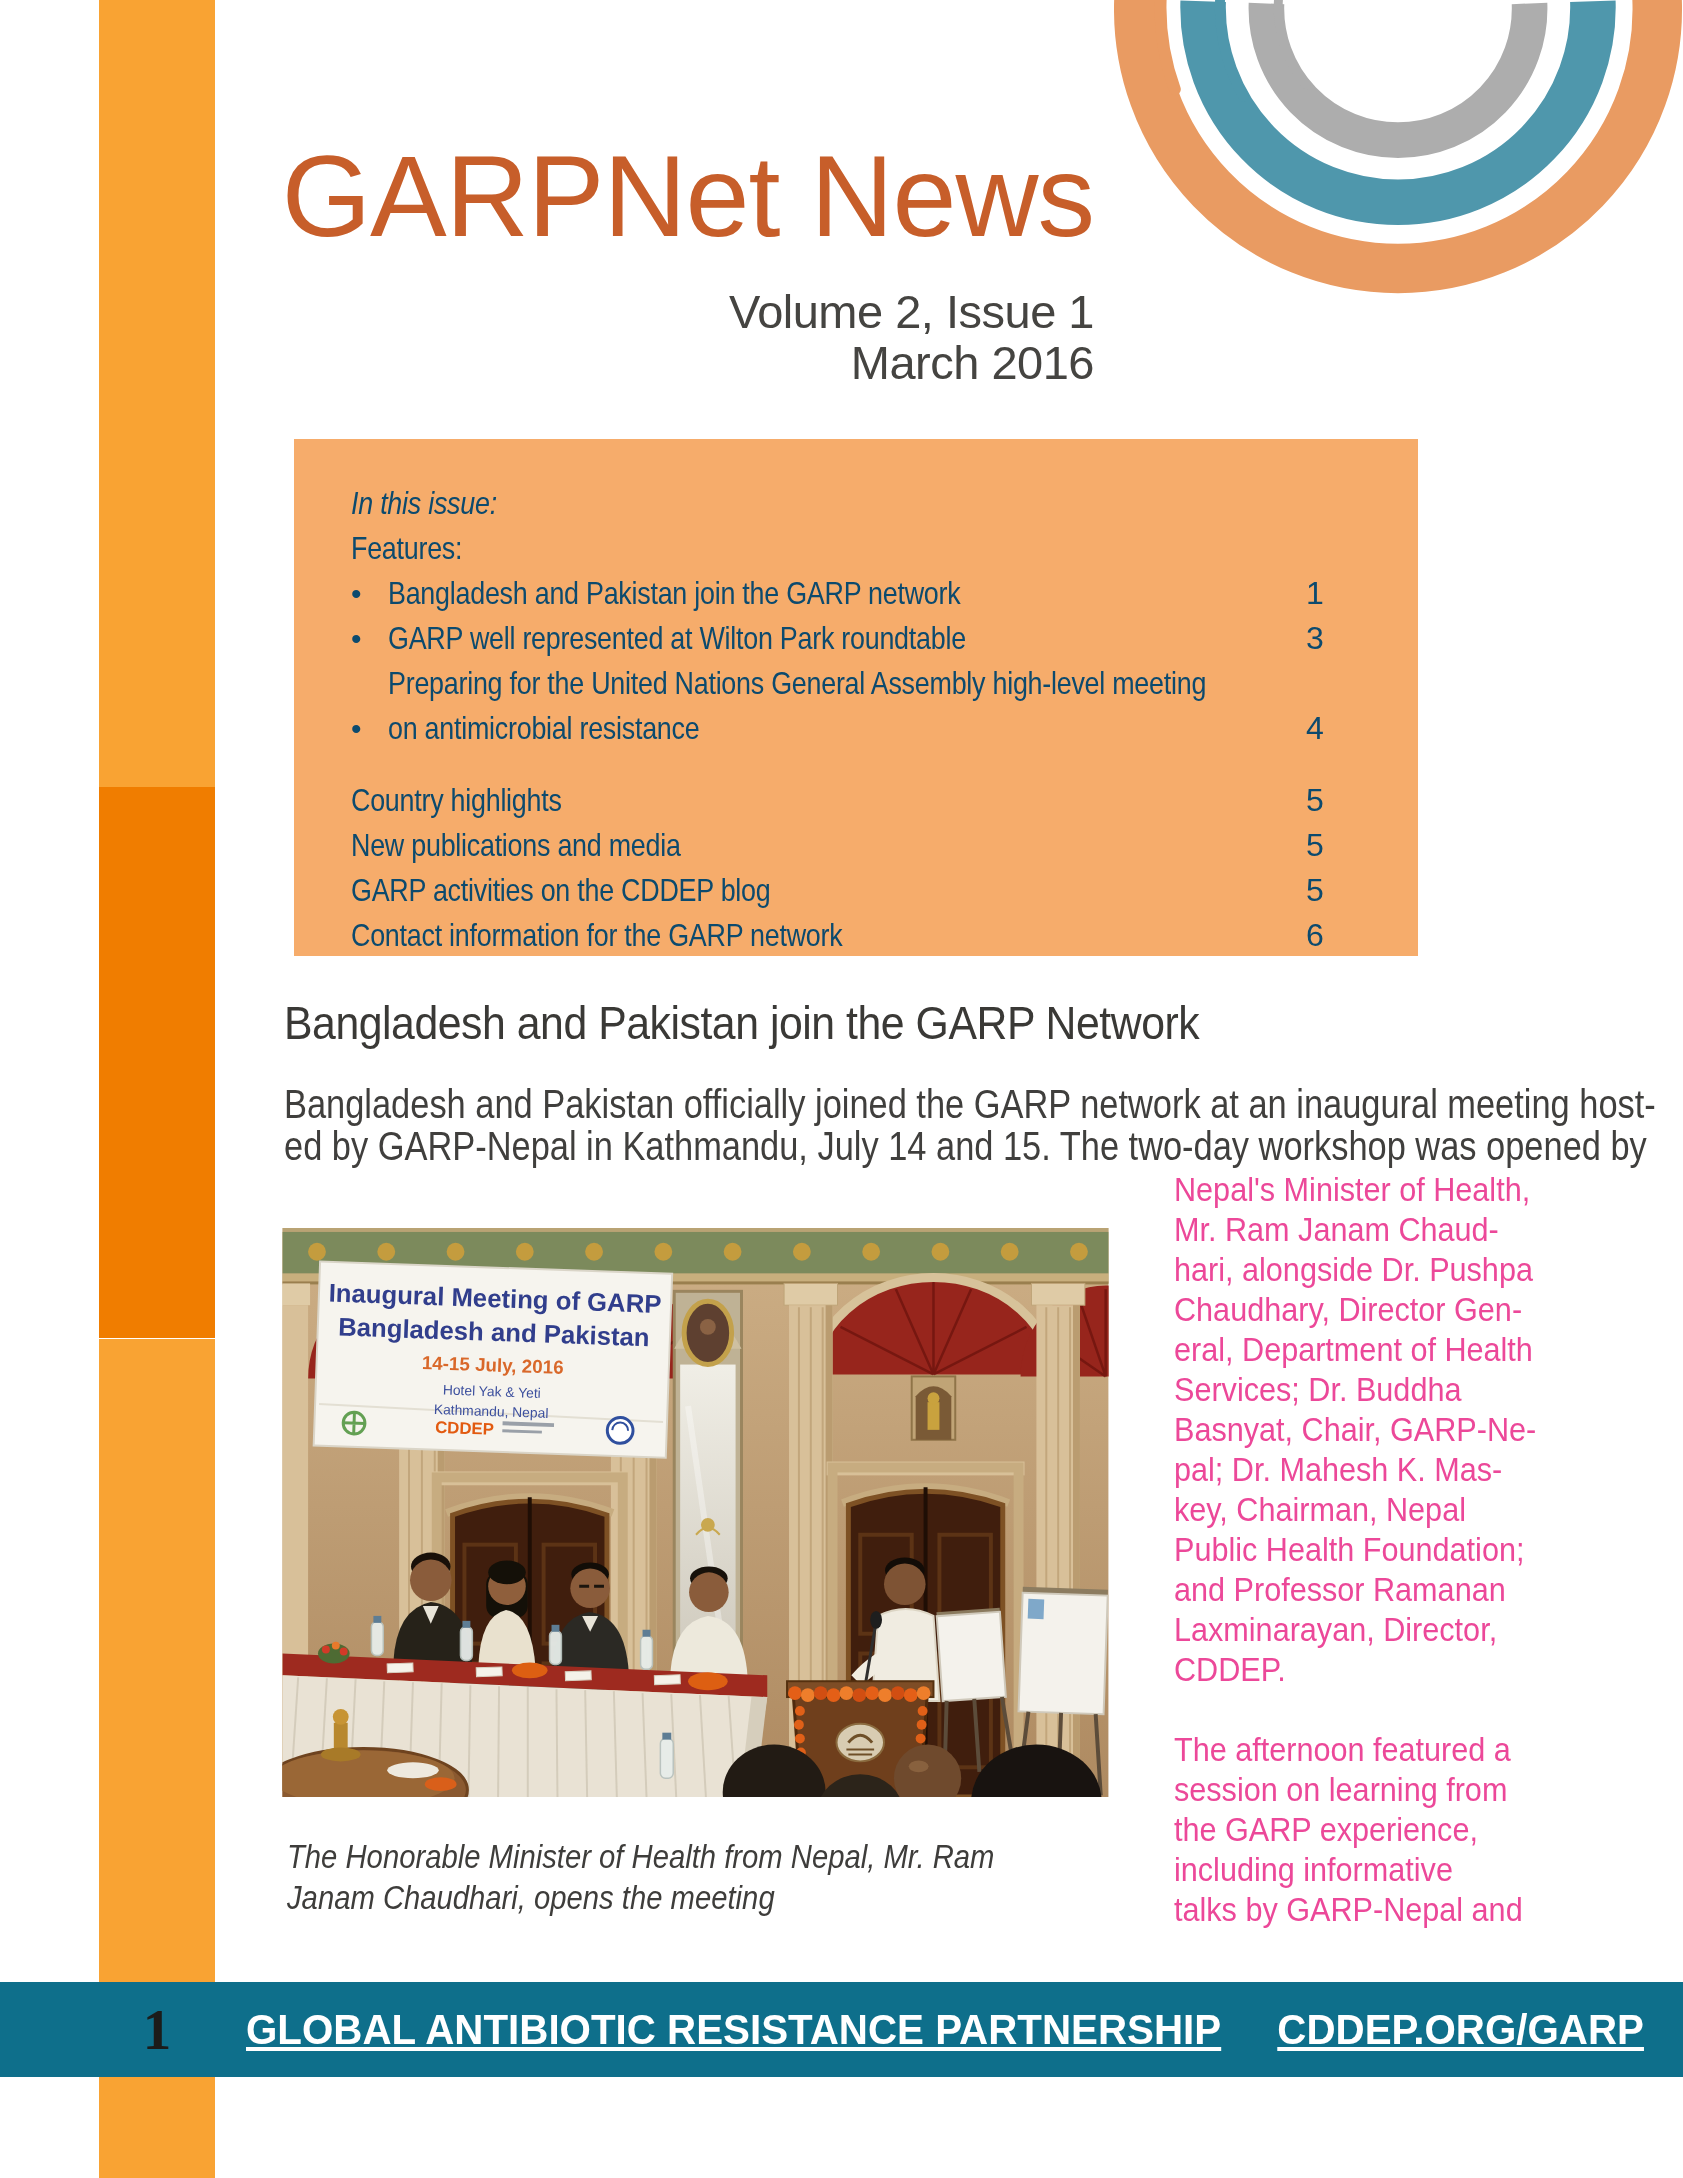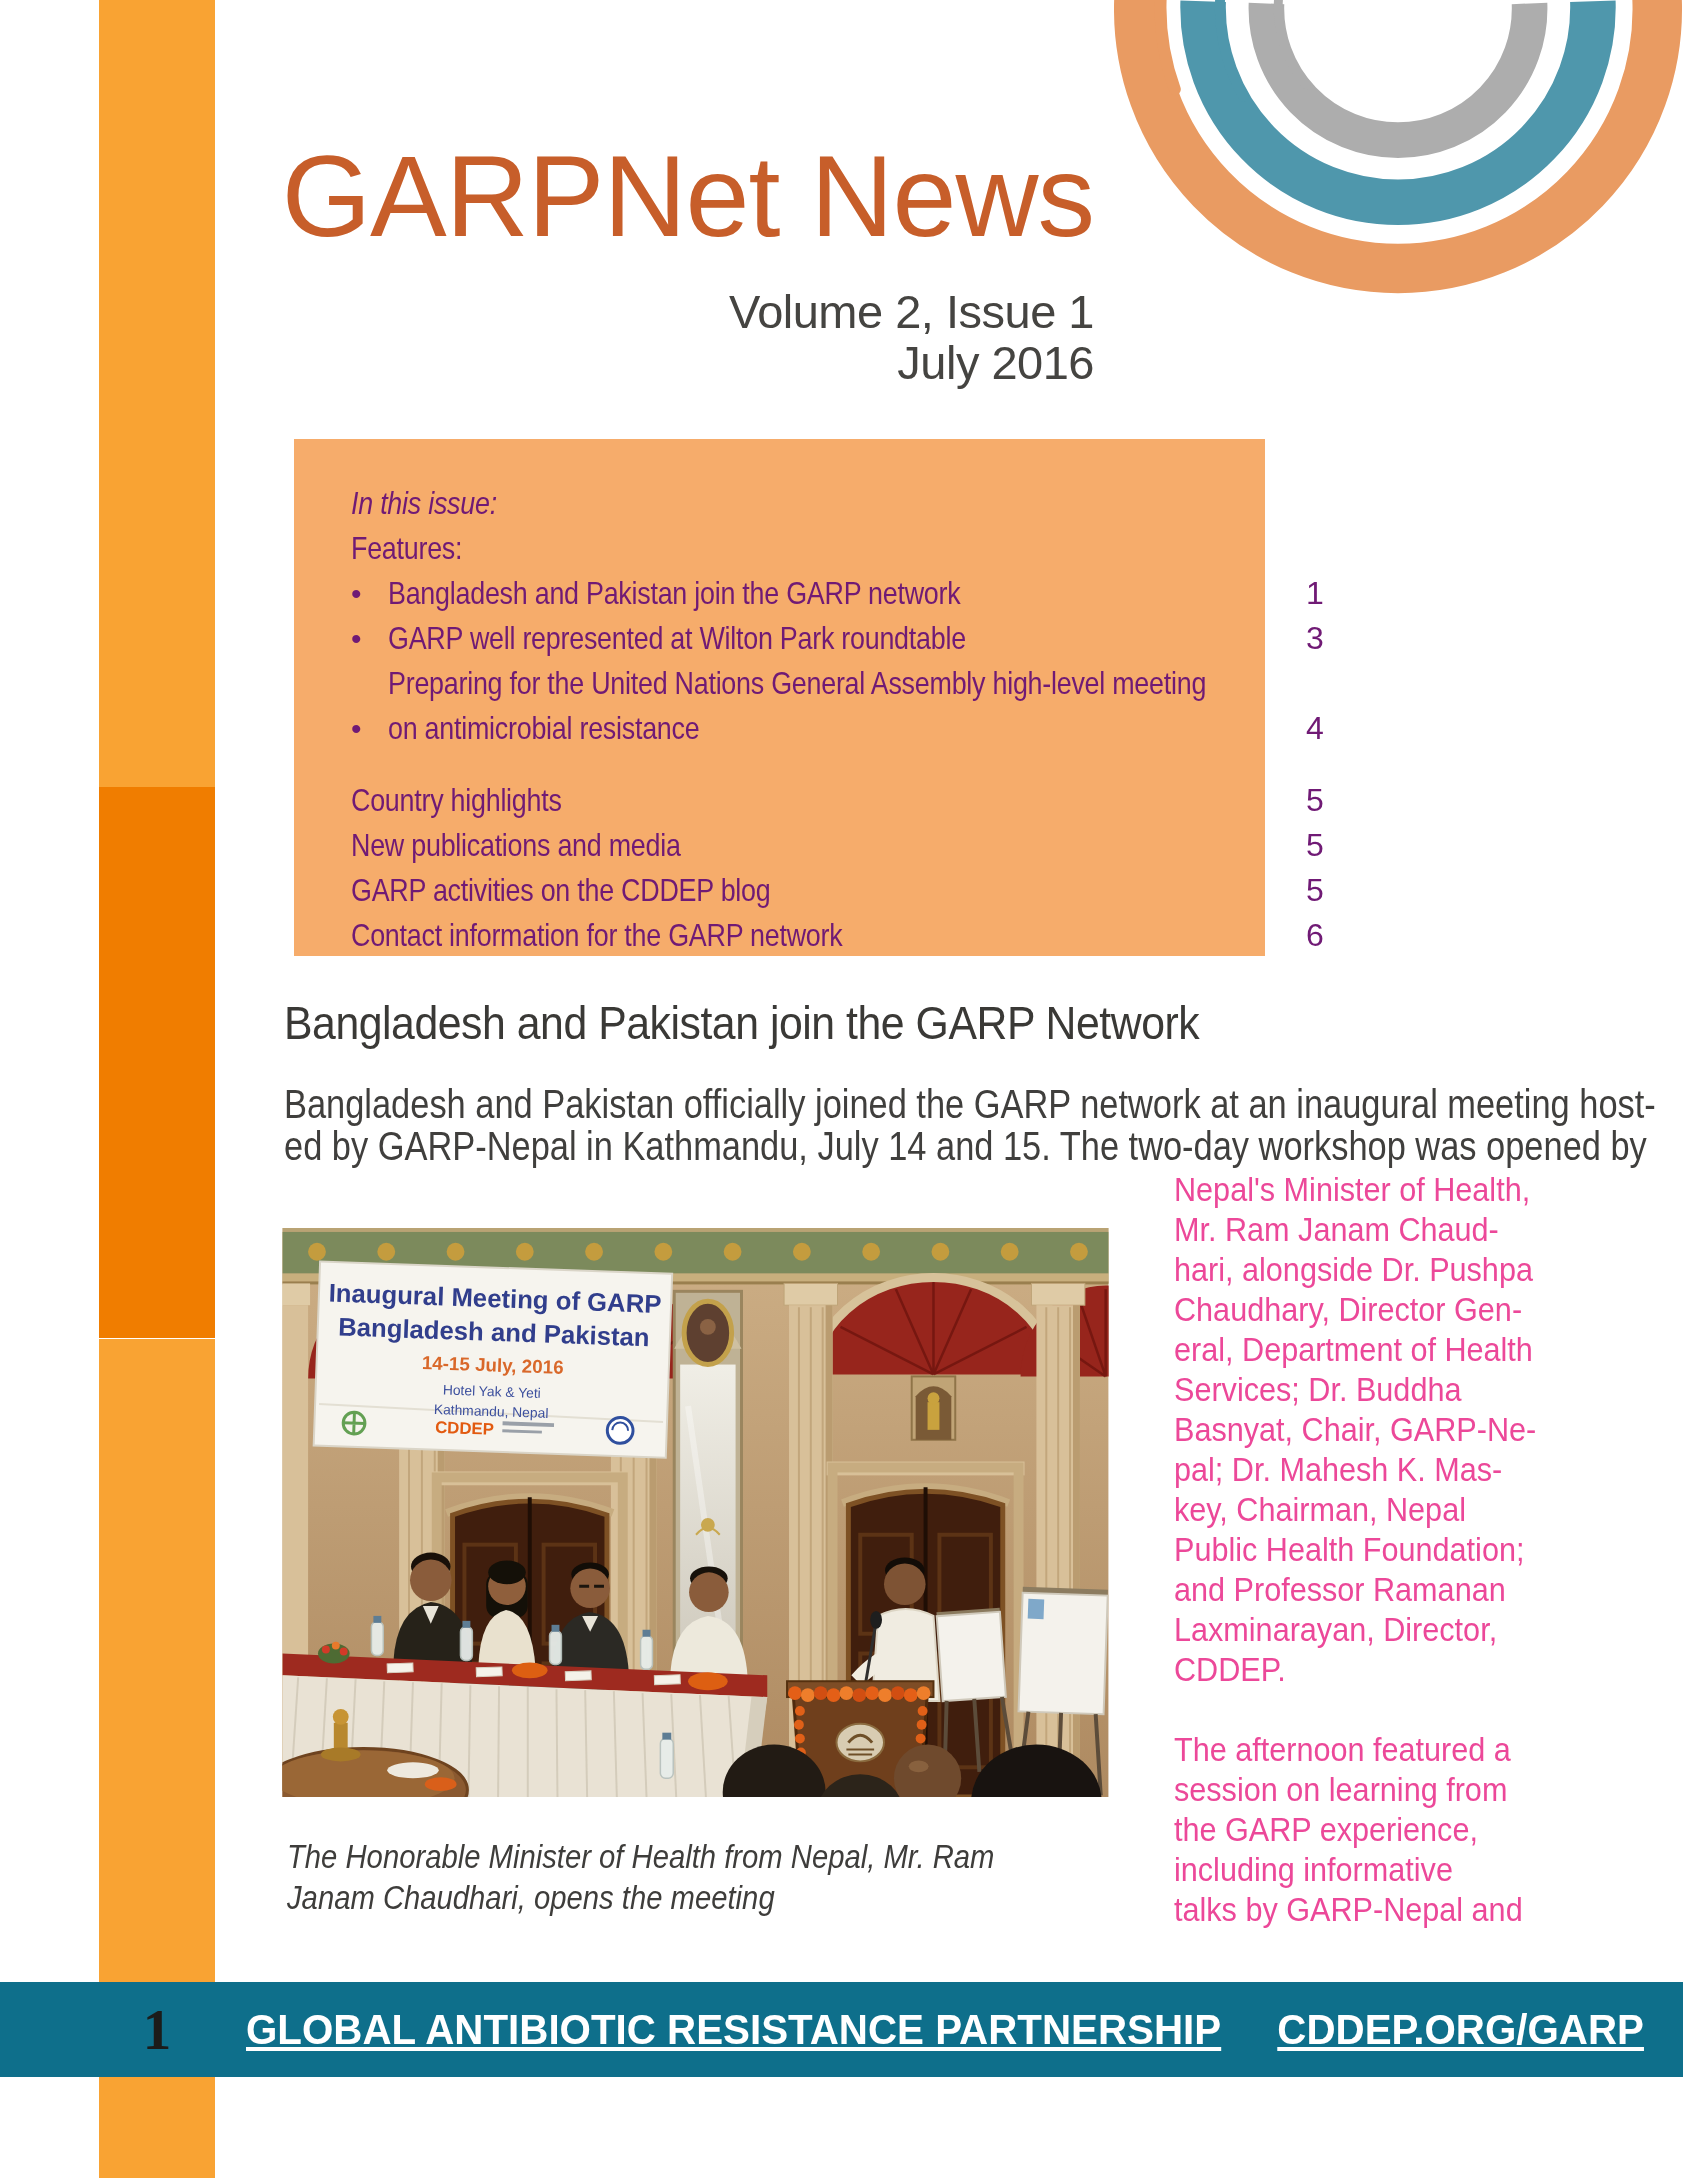--- a/index.html
+++ b/index.html
@@ -21,22 +21,22 @@
   
   .cx { display:inline-block; transform-origin:0 50%; white-space:pre; }
   .cx84 { transform:scaleX(.84); }
   .cx86 { transform:scaleX(.86); }
   .cx90 { transform:scaleX(.90); }
   .cx93 { transform:scaleX(.93); }
   .cx96 { transform:scaleX(.96); }
   .cxr  { transform-origin:100% 50%; }
   
   .toc {
-    position:absolute; left:294px; top:439px; width:971px; height:517px;
-    background:#f6ac6b; color:#701a75;
+    position:absolute; left:294px; top:439px; width:1124px; height:517px;
+    background:#f6ac6b; color:#0c4a6e;
     font-size:32px; line-height:45px; letter-spacing:-0.3px;
     padding:42px 0 8px 57px; box-sizing:border-box;
   }
   .toc .row { position:relative; }
   .toc .head { font-style:italic; }
   .toc .feat { display:flex; align-items:flex-end; }
   .toc .bullet { width:37px; flex:none; font-size:30px; }
   .toc .pg { position:absolute; left:955px; bottom:0; line-height:45px; }
   .toc .sections { margin-top:27px; }
   
@@ -74,21 +74,21 @@
     <path d="M90.1,1.1 A197,197 0 1 0 483.9,1.1" fill="none" stroke="#4F97AC" stroke-width="46"></path>
     <path d="M131.1,98 A180,180 0 0 1 123.9,-68.1" fill="none" stroke="#4F97AC" stroke-width="10" stroke-linecap="round"></path>
     <path d="M154.1,3.4 A133,133 0 1 0 419.9,3.4" fill="none" stroke="#ADADAD" stroke-width="36"></path>
     <path d="M194.3,85.8 A121,121 0 0 1 177.3,-43.1" fill="none" stroke="#ADADAD" stroke-width="9" stroke-linecap="round"></path>
   </svg>
 
   <div class="masthead">
     <div class="title">GARPNet News</div>
     <div class="issue">
       <div>Volume 2, Issue 1</div>
-      <div>July 2016</div>
+      <div>March 2016</div>
     </div>
   </div>
 
   <div class="toc">
     <div class="row head"><span class="cx cx84">In this issue:</span></div>
     <div class="row"><span class="cx cx84">Features:</span></div>
 
     <div class="row feat">
       <span class="bullet">•</span>
       <span class="cx cx84">Bangladesh and Pakistan join the GARP network</span>

